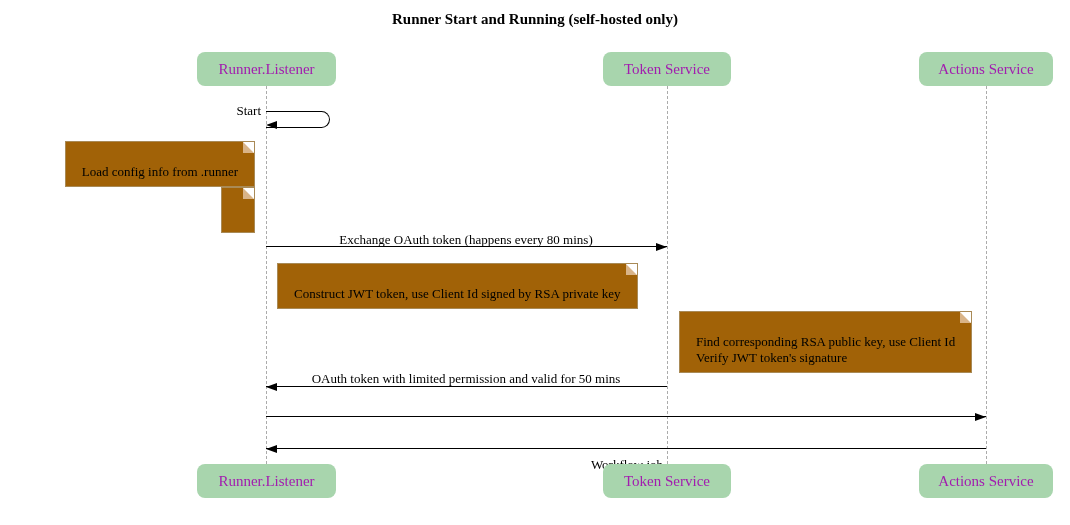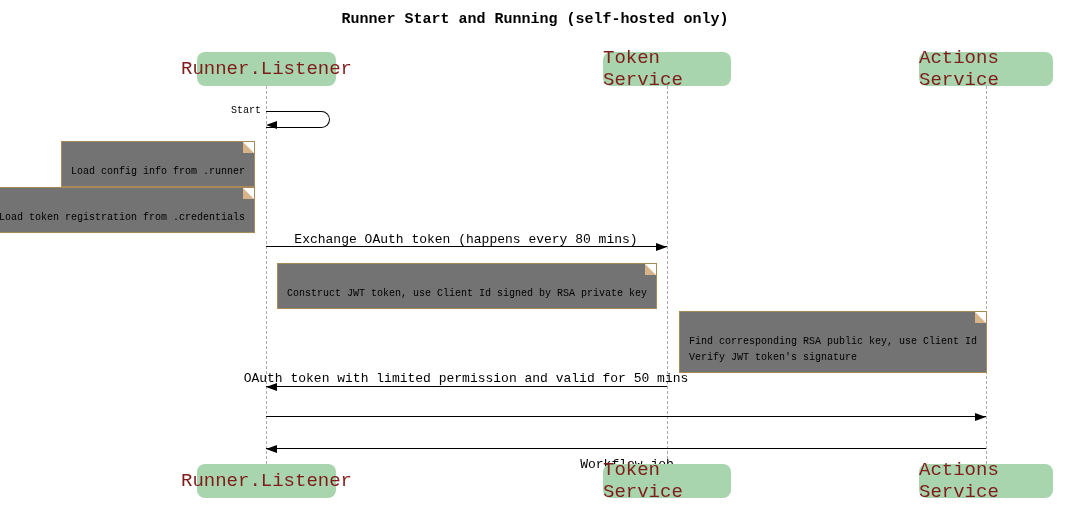--- a/index.html
+++ b/index.html
@@ -1,21 +1,21 @@
 <!DOCTYPE html>
 <html><head>
 <meta charset="utf-8">
 <style>
   html, body { margin: 0; padding: 0; background: #ffffff; }
   .canvas {
     position: relative;
     width: 1070px;
     height: 525px;
     background: #ffffff;
-    font-family: Liberation Mono, monospace;
+    font-family: Liberation Serif, serif;
     color: #000000;
     overflow: hidden;
   }
   .title {
     position: absolute;
     top: 11px;
     left: 0;
     width: 100%;
     text-align: center;
     font-size: 15px;
@@ -29,22 +29,22 @@
     border-left: 1px dashed #ababab;
   }
   .actor {
     position: absolute;
     height: 34px;
     background: #a8d5ad;
     border-radius: 8px;
     display: flex;
     align-items: center;
     justify-content: center;
-    font-size: 19px;
-    color: #7f1d1d;
+    font-size: 15px;
+    color: #a21caf;
   }
   .msg-label {
     position: absolute;
     font-size: 13px;
     line-height: 14px;
     white-space: nowrap;
     transform: translateX(-50%);
   }
   .msg-line {
     position: absolute;
@@ -60,40 +60,40 @@
   }
   .arrow-l {
     position: absolute;
     width: 0; height: 0;
     border-right: 11px solid #000000;
     border-top: 4px solid transparent;
     border-bottom: 4px solid transparent;
   }
   .self-label {
     position: absolute;
-    font-size: 10px;
+    font-size: 13px;
     line-height: 16px;
     white-space: nowrap;
   }
   .self-loop {
     position: absolute;
     left: 266px;
     top: 111px;
     width: 63px;
     height: 15px;
     border: 1.5px solid #000000;
     border-left: none;
     border-radius: 0 9px 9px 0;
   }
   .note {
     position: absolute;
-    background: #737373;
+    background: #a16207;
     border: 1px solid #a98a56;
-    padding: 6px 9px;
-    font-size: 10px;
+    padding: 6px 16px;
+    font-size: 13px;
     line-height: 16px;
     white-space: pre-line;
     width: max-content;
     max-width: 420px;
   }
   .note .fold {
     position: absolute;
     top: 0;
     right: 0;
     width: 0; height: 0;
@@ -129,21 +129,21 @@
   <div class="arrow-r" style="left:975px; top:413px;"></div>
 
   <div class="msg-label" style="left:627px; top:433px;margin-top:25px;">Workflow job</div>
   <div class="msg-line" style="left:266px; top:448px; width:720px;"></div>
   <div class="arrow-l" style="left:266px; top:445px;"></div>
 
   <div class="note" style="right:815px; top:141px;">
     <span class="fold"></span><span>Load config info from .runner</span>
   </div>
   <div class="note" style="right:815px; top:187px;">
-    <span class="fold"></span><span>Load token registration from .credentials</span>
+    <span class="fold"></span>
   </div>
   <div class="note" style="left:679px; top:311px;">
     <span class="fold"></span><span>Find corresponding RSA public key, use Client Id
 Verify JWT token's signature</span>
   </div>
   <div class="note" style="left:277px; top:263px;">
     <span class="fold"></span><span>Construct JWT token, use Client Id signed by RSA private key</span>
   </div>
 
   <div class="actor" style="left:197px; top:52px; width:139px;">Runner.Listener</div>

